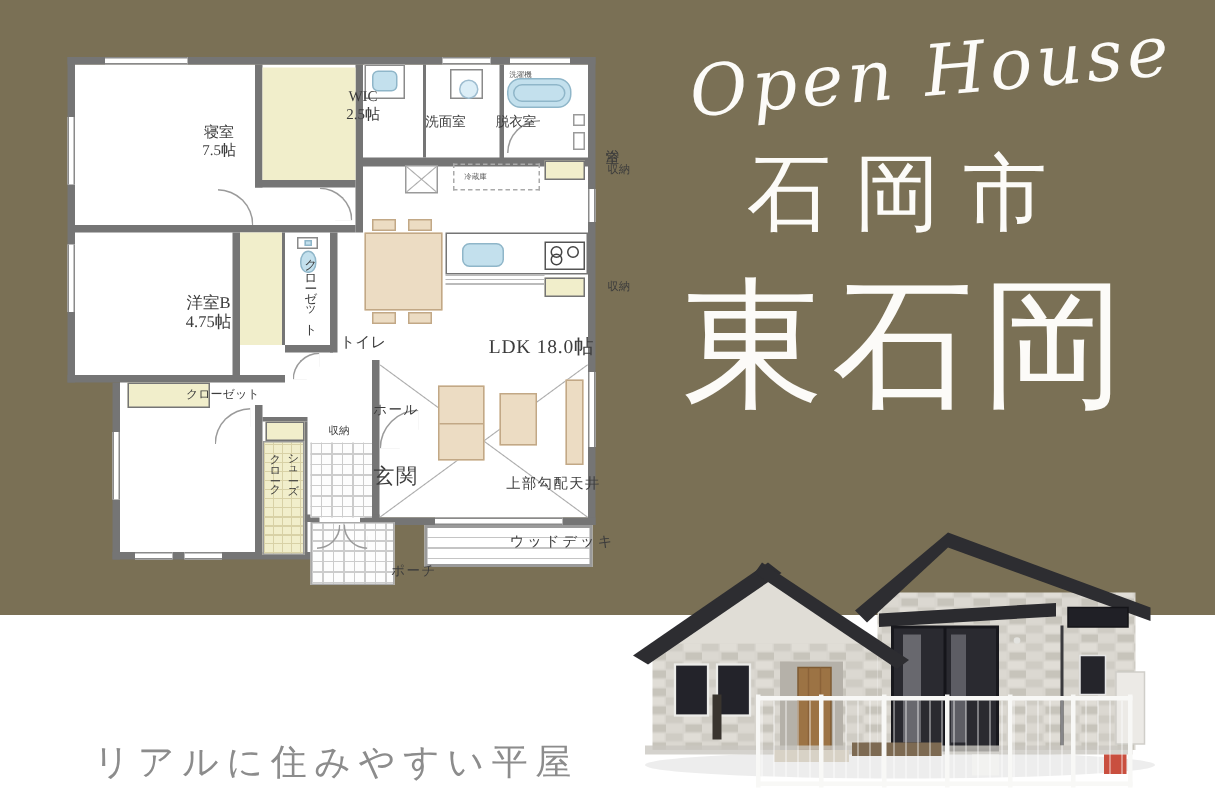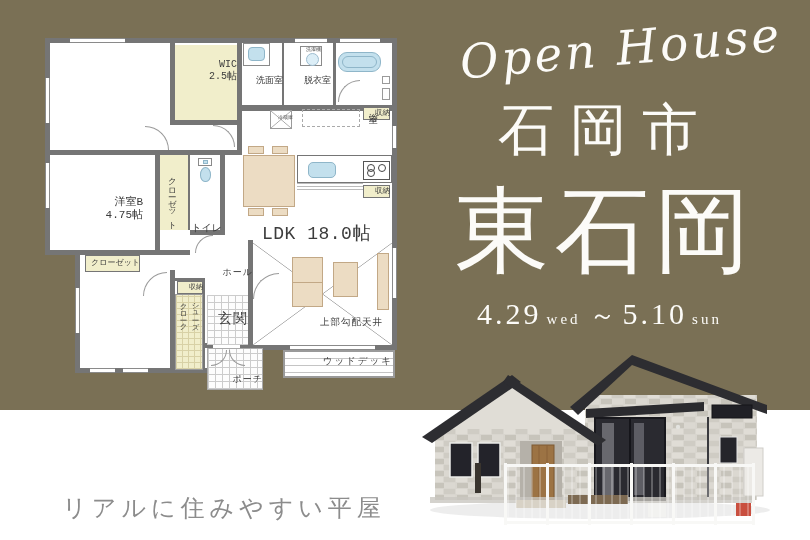--- a/index.html
+++ b/index.html
@@ -6,22 +6,22 @@
   #poster{position:relative;width:810px;height:540px;overflow:hidden;background:#ffffff;
           font-family:"Liberation Serif","DejaVu Serif",serif;}
   #olive-band{position:absolute;left:0;top:0;width:810px;height:410px;background:#7a7055;}
   
   #plan{position:absolute;left:45px;top:38px;width:355px;height:357px;}
   #plan .base{position:absolute;background:#ffffff;}
   #plan .w{position:absolute;background:#757575;}
   #plan .room{position:absolute;box-sizing:border-box;}
   .cream{background:#f1eecb;}
   .cream-b{background:#f1eecb;border:1.2px solid #757575;}
-  .lbl{position:absolute;color:#3c3c3c;text-align:right;line-height:1.15;white-space:nowrap;
-       font-family:Liberation Mono, monospace;}
+  .lbl{position:absolute;color:#3c3c3c;text-align:center;line-height:1.15;white-space:nowrap;
+       font-family:Liberation Serif, serif;margin-left:36px;}
   .vt{writing-mode:vertical-rl;text-orientation:upright;letter-spacing:1px;}
   .blue{background:#c3e0ed;border:1px solid #8fb6c9;box-sizing:border-box;}
   .tan{background:#ecdcc3;border:1px solid #c2a886;box-sizing:border-box;position:absolute;}
   .winh{position:absolute;height:5px;background:#fff;border-top:1px solid #8a8a8a;border-bottom:1px solid #8a8a8a;box-sizing:border-box;}
   .winv{position:absolute;width:5px;background:#fff;border-left:1px solid #8a8a8a;border-right:1px solid #8a8a8a;box-sizing:border-box;}
   .arc{position:absolute;box-sizing:border-box;border:0 solid #9a9a9a;background:transparent;}
   .xlines{position:absolute;background:
      linear-gradient(to top right,transparent calc(50% - .7px),#a8a8a8 50%,transparent calc(50% + .7px)),
      linear-gradient(to bottom right,transparent calc(50% - .7px),#a8a8a8 50%,transparent calc(50% + .7px));}
   .tile{background-color:#fdfdfd;background-image:
@@ -146,57 +146,58 @@
 
     <div class="arc" style="left:168px;top:87px;width:22px;height:22px;border-top-width:1px;border-right-width:1px;border-top-right-radius:100%;"></div>
     <div class="arc" style="left:293px;top:42px;width:22px;height:22px;border-top-width:1px;border-left-width:1px;border-top-left-radius:100%;"></div>
     <div class="arc" style="left:150px;top:197px;width:18px;height:18px;border-top-width:1px;border-left-width:1px;border-top-left-radius:100%;"></div>
     <div class="arc" style="left:100px;top:88px;width:24px;height:24px;border-top-width:1px;border-right-width:1px;border-top-right-radius:100%;"></div>
     <div class="arc" style="left:98px;top:234px;width:24px;height:24px;border-top-width:1px;border-left-width:1px;border-top-left-radius:100%;"></div>
     <div class="arc" style="left:208px;top:235px;width:26px;height:26px;border-top-width:1px;border-left-width:1px;border-top-left-radius:100%;"></div>
     <div class="arc" style="left:166px;top:312px;width:16px;height:16px;border-bottom-width:1px;border-right-width:1px;border-bottom-right-radius:100%;"></div>
     <div class="arc" style="left:184px;top:312px;width:16px;height:16px;border-bottom-width:1px;border-left-width:1px;border-bottom-left-radius:100%;"></div>
 
+    <div class="lbl" style="left:25px;top:45px;width:80px;font-size:10px;">
+      <div>寝室</div>
+      <div>7.5帖</div>
+    </div>
     <div class="lbl" style="left:130px;top:21px;width:62px;font-size:10px;">
       <div>WIC</div>
       <div>2.5帖</div>
     </div>
     <div class="lbl" style="left:194px;top:38px;width:44px;font-size:9px;">洗面室</div>
     <div class="lbl" style="left:240px;top:38px;width:46px;font-size:9px;">脱衣室</div>
     <div class="lbl" style="left:256px;top:10px;width:20px;font-size:5px;color:#555;">洗濯機</div>
     <div class="lbl vt" style="left:322px;top:40px;height:30px;font-size:9px;">浴室</div>
     <div class="lbl" style="left:318px;top:71px;width:27px;font-size:7.5px;">収納</div>
     <div class="lbl" style="left:224px;top:78px;width:24px;font-size:5px;color:#555;">冷蔵庫</div>
     <div class="lbl" style="left:18px;top:158px;width:80px;font-size:11px;">
       <div>洋室B</div>
       <div>4.75帖</div>
     </div>
     <div class="lbl vt" style="left:121px;top:122px;height:66px;font-size:8.5px;">クローゼット</div>
     <div class="lbl" style="left:145px;top:185px;width:32px;font-size:10px;">トイレ</div>
-    <div class="lbl" style="left:217px;top:186px;width:100px;font-size:18px;letter-spacing:.5px;">LDK 18.0帖</div>
+    <div class="lbl" style="left:230px;top:186px;width:100px;font-size:13px;letter-spacing:.5px;">LDK 18.0帖</div>
     <div class="lbl" style="left:318px;top:149px;width:27px;font-size:7.5px;">収納</div>
     <div class="lbl" style="left:40px;top:220px;width:55px;font-size:8px;">クローゼット</div>
     <div class="lbl" style="left:132px;top:245px;width:26px;font-size:7px;">収納</div>
     <div style="position:absolute;left:130px;top:259px;width:28px;height:70px;display:flex;flex-direction:row;justify-content:center;gap:2px;">
       <div class="vt" style="font-size:7.5px;color:#3c3c3c;">クローク</div>
       <div class="vt" style="font-size:7.5px;color:#3c3c3c;">シューズ</div>
     </div>
     <div class="lbl" style="left:158px;top:230px;width:50px;font-size:9px;letter-spacing:1px;">ホール</div>
     <div class="lbl" style="left:163px;top:273px;width:40px;font-size:14px;letter-spacing:1px;">玄関</div>
     <div class="lbl" style="left:172px;top:337px;width:46px;font-size:9px;letter-spacing:1px;">ポーチ</div>
     <div class="lbl" style="left:238px;top:280px;width:100px;font-size:9.5px;letter-spacing:1px;">上部勾配天井</div>
     <div class="lbl" style="left:240px;top:319px;width:108px;font-size:9.5px;letter-spacing:2px;">ウッドデッキ</div>
   </div>
 
   <div class="wtxt" id="openhouse">Open House</div>
   <div class="wtxt" id="areaname">東石岡</div>
   <div class="wtxt" id="city">石岡市</div>
-  <div class="wtxt" id="dates">
-    <span>4.29</span><span class="sm">wed</span><span class="tl">～</span><span>5.10</span><span class="sm">sun</span>
-  </div>
 
   <div class="catch" style="top:492px;">リアルに住みやすい平屋</div>
 
   <svg style="position:absolute;left:420px;top:345px;" width="350" height="195" viewBox="0 0 350 195">
     <defs>
       <pattern id="stone" width="24" height="12" patternUnits="userSpaceOnUse">
         <rect width="24" height="12" fill="#d8d5ce"></rect>
         <rect x="0" y="0" width="11" height="5" fill="#cfccc4"></rect>
         <rect x="13" y="6" width="11" height="5" fill="#c7c4bb"></rect>
         <rect x="12" y="0" width="11" height="5" fill="#e0ddd6"></rect>

